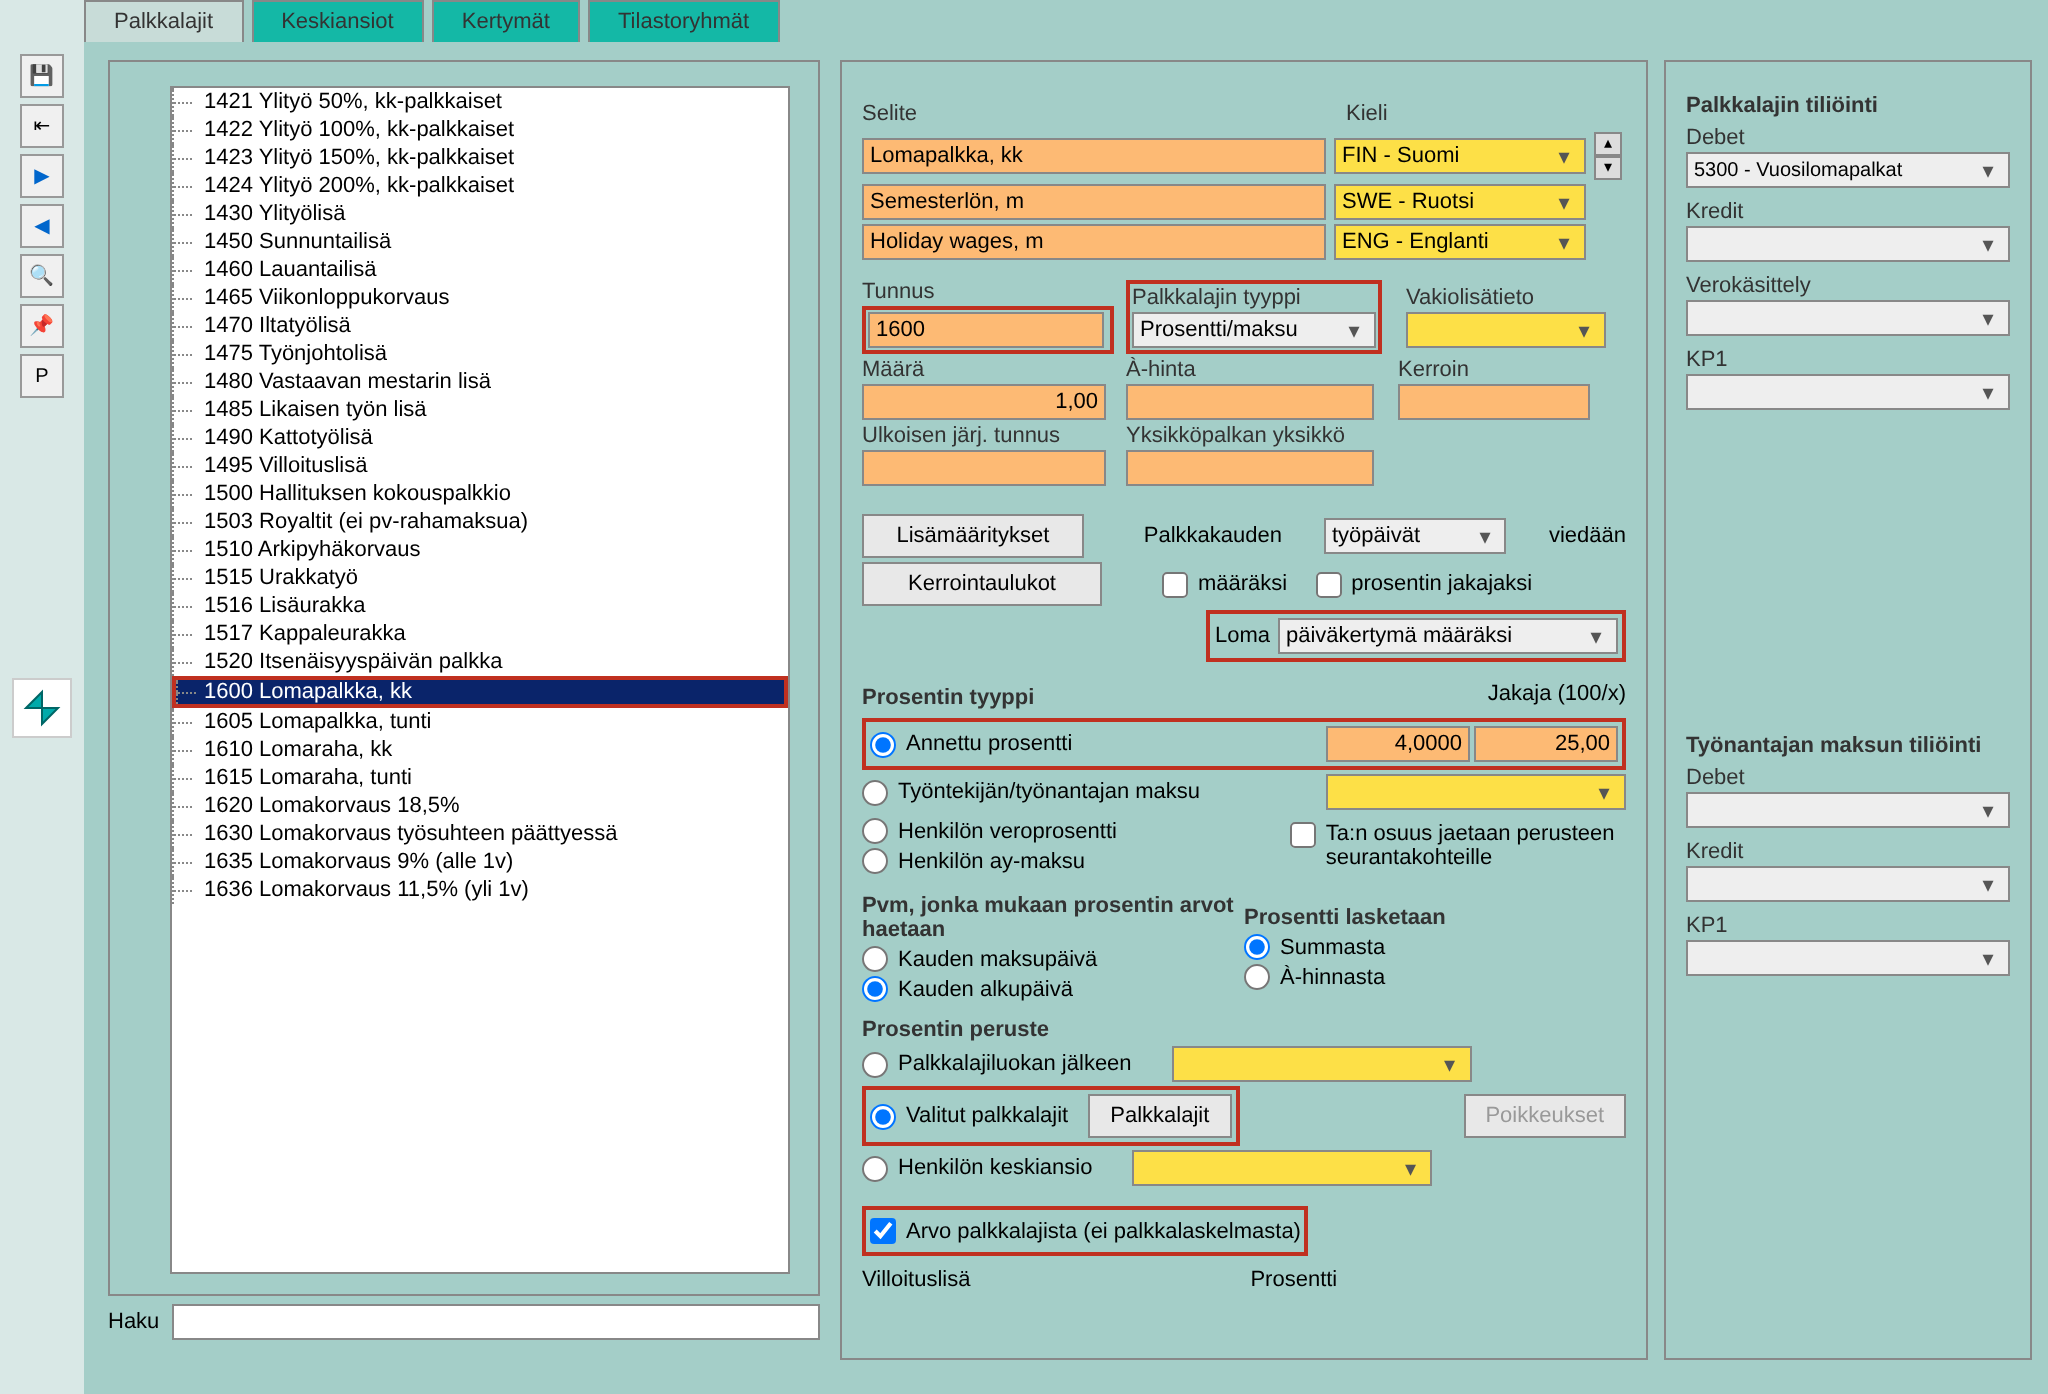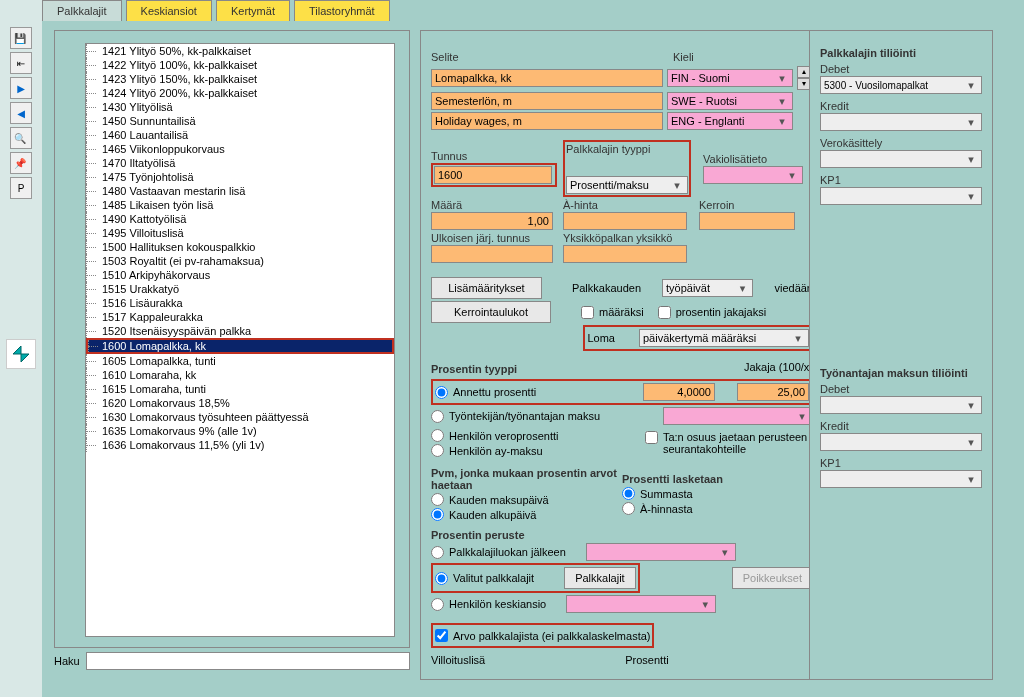--- a/index.html
+++ b/index.html
@@ -2,48 +2,48 @@
 <html><head>
 <meta charset="utf-8">
 <style>
 * { box-sizing: border-box; margin: 0; padding: 0; font-family: Arial, sans-serif; font-size: 11px; }
 body { background: #a4cec8; width: 1024px; height: 697px; overflow: hidden; }
 .toolbar-left { position: absolute; left: 0; top: 0; width: 42px; height: 697px; background: #d9e8e6; padding-top: 24px; }
 .toolbar-left .tb-btn { width: 22px; height: 22px; margin: 3px auto; background: #f0f0f0; border: 1px solid #999; display: flex; align-items: center; justify-content: center; font-size: 10px; cursor: pointer; }
 .logo-box { width: 30px; height: 30px; margin: 140px auto 0; background: #fff; border: 1px solid #ccc; display: flex; align-items: center; justify-content: center; }
 .logo-box svg { width: 20px; height: 20px; }
 .tabs { position: absolute; left: 42px; top: 0; right: 0; height: 22px; background: #a4cec8; }
-.tab { display: inline-block; padding: 4px 14px; background: #fde047; border: 1px solid #888; border-bottom: none; margin-right: 1px; cursor: pointer; color: #333; }
+.tab { display: inline-block; padding: 4px 14px; background: #14b8a6; border: 1px solid #888; border-bottom: none; margin-right: 1px; cursor: pointer; color: #333; }
 .tab.active { background: #c8dcd8; }
 .panel-list { position: absolute; left: 54px; top: 30px; width: 356px; height: 618px; background: #a4cec8; border: 1px solid #888; }
 .tree { position: absolute; left: 30px; top: 12px; width: 310px; height: 594px; background: #fff; border: 1px solid #888; overflow-y: scroll; }
 .tree-item { padding: 1px 2px 1px 16px; position: relative; white-space: nowrap; color: #000; cursor: pointer; }
 .tree-item::before { content: ''; position: absolute; left: 0; top: 0; bottom: 0; border-left: 1px dotted #888; }
 .tree-item::after { content: ''; position: absolute; left: 0; top: 50%; width: 10px; border-top: 1px dotted #888; }
 .tree-item.selected { background: #0a246a; color: #fff; border: 2px solid #c03020; padding: 0 0 0 14px; }
 .haku-row { position: absolute; left: 54px; top: 652px; width: 356px; display: flex; align-items: center; }
 .haku-row label { margin-right: 6px; }
 .haku-row input { flex: 1; height: 18px; border: 1px solid #888; background: #fff; }
 .panel-center { position: absolute; left: 420px; top: 30px; width: 404px; height: 650px; background: #a4cec8; border: 1px solid #888; padding: 20px 10px; }
 .row { display: flex; margin-bottom: 2px; align-items: center; }
 .field { display: flex; flex-direction: column; margin-right: 6px; }
 .field label { color: #333; margin-bottom: 1px; }
 .field input, .field select, .sel, .inp { height: 18px; border: 1px solid #888; background: #fdba74; padding: 0 3px; }
 .sel { background: #eee; display: flex; align-items: center; justify-content: space-between; }
 .sel .arrow { width: 14px; text-align: center; color: #555; }
-.sel.ro { background: #f9a8d4; }
+.sel.ro { background: #fde047; }
 .btn { height: 22px; padding: 0 10px; background: #e8e8e8; border: 1px solid #888; cursor: pointer; }
 .btn.disabled { color: #999; }
-.redbox { border: 2px solid #c03020; gap: 20px; }
+.redbox { border: 2px solid #c03020; }
 .radio-row, .check-row { display: flex; align-items: center; margin: 2px 0; }
 .radio-row input, .check-row input { margin-right: 5px; }
 .section-label { color: #333; font-weight: bold; margin: 6px 0 2px; }
 .up-down { display: flex; flex-direction: column; margin-left: 4px; }
 .up-down .ud { width: 14px; height: 12px; background: #ddd; border: 1px solid #888; font-size: 8px; text-align: center; line-height: 10px; cursor: pointer; }
-.panel-right { position: absolute; left: 809px; top: 30px; width: 184px; height: 650px; background: #a4cec8; border: 1px solid #888; padding: 10px; }
+.panel-right { position: absolute; left: 832px; top: 30px; width: 184px; height: 650px; background: #a4cec8; border: 1px solid #888; padding: 10px; }
 .panel-right .section-label { font-weight: bold; margin-bottom: 4px; }
 .panel-right .field { margin-bottom: 6px; width: 100%; }
 .panel-right .sel { width: 100%; }
 </style>
 </head>
 <body>
 
 <div class="toolbar-left">
   <div class="tb-btn">💾</div>
   <div class="tb-btn">⇤</div>

